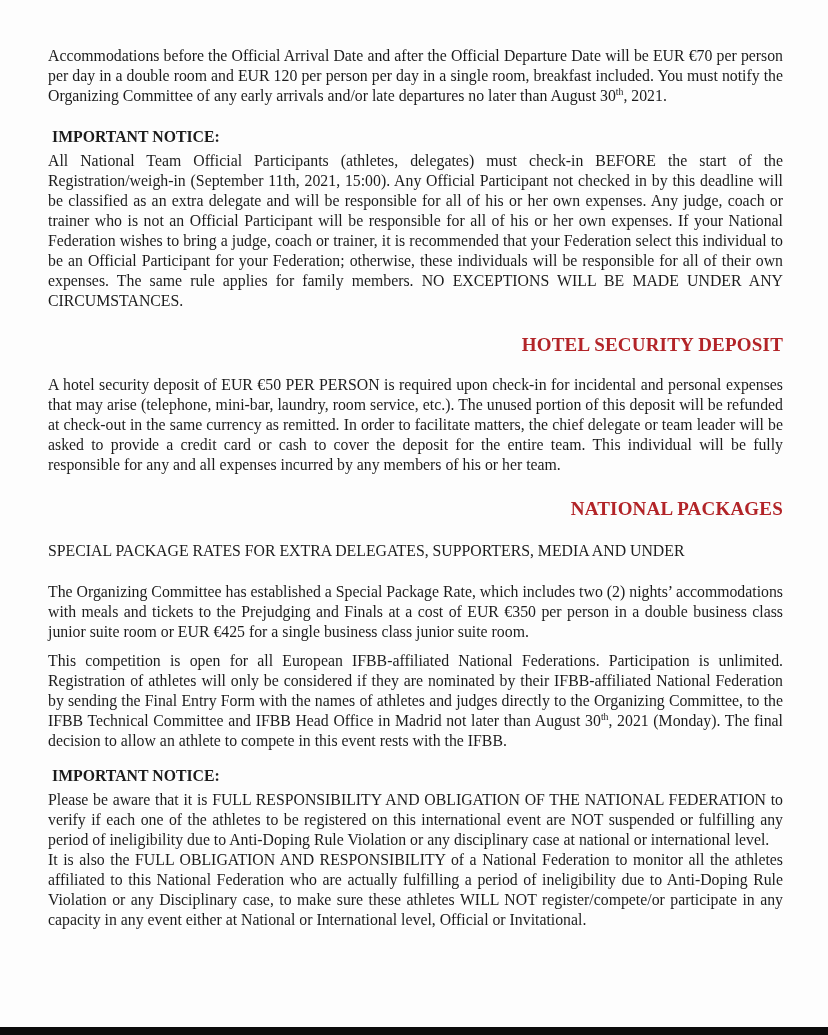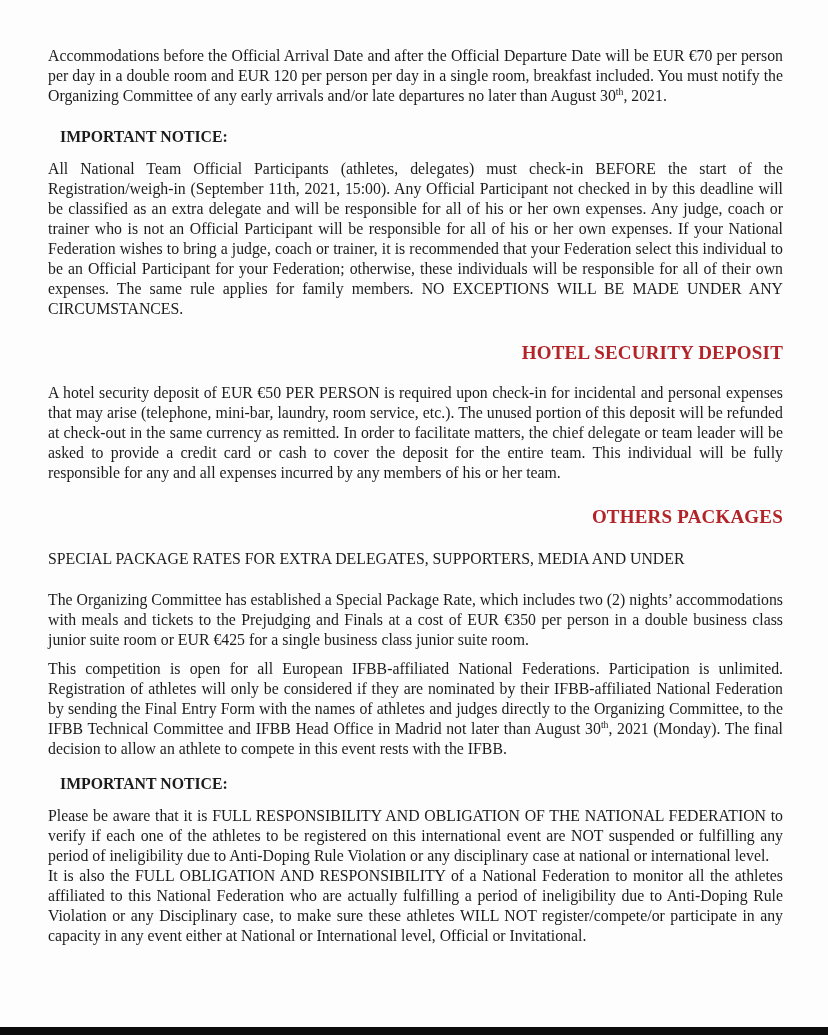--- a/index.html
+++ b/index.html
@@ -26,21 +26,21 @@
   }
   .body-text sup {
     font-size: 0.62em;
     line-height: 0;
     vertical-align: super;
   }
   .notice-label {
     font-size: 15.8px;
     line-height: 20px;
     font-weight: bold;
-    margin: 12px;
+    margin: 4px;
   }
   .red-heading {
     color: #b22428;
     font-size: 19px;
     line-height: 22px;
     font-weight: bold;
     letter-spacing: 0.2px;
     margin: 0;
     text-align: right;
   }
@@ -72,21 +72,21 @@
 
   <div class="notice-block-1">
     <p class="notice-label">IMPORTANT NOTICE:</p>
     <p class="body-text">All National Team Official Participants (athletes, delegates) must check-in BEFORE the start of the Registration/weigh-in (September 11th, 2021, 15:00). Any Official Participant not checked in by this deadline will be classified as an extra delegate and will be responsible for all of his or her own expenses. Any judge, coach or trainer who is not an Official Participant will be responsible for all of his or her own expenses. If your National Federation wishes to bring a judge, coach or trainer, it is recommended that your Federation select this individual to be an Official Participant for your Federation; otherwise, these individuals will be responsible for all of their own expenses. The same rule applies for family members. NO EXCEPTIONS WILL BE MADE UNDER ANY CIRCUMSTANCES.</p>
   </div>
 
   <h2 class="red-heading heading-hotel">HOTEL SECURITY DEPOSIT</h2>
 
   <p class="body-text para-hotel">A hotel security deposit of EUR €50 PER PERSON is required upon check-in for incidental and personal expenses that may arise (telephone, mini-bar, laundry, room service, etc.). The unused portion of this deposit will be refunded at check-out in the same currency as remitted. In order to facilitate matters, the chief delegate or team leader will be asked to provide a credit card or cash to cover the deposit for the entire team. This individual will be fully responsible for any and all expenses incurred by any members of his or her team.</p>
 
-  <h2 class="red-heading heading-special">OTHERS PACKAGES</h2>
+  <h2 class="red-heading heading-special">NATIONAL PACKAGES</h2>
 
   <p class="body-text sub-special">SPECIAL PACKAGE RATES FOR EXTRA DELEGATES, SUPPORTERS, MEDIA AND UNDER</p>
 
   <p class="body-text para-special">The Organizing Committee has established a Special Package Rate, which includes two (2) nights’ accommodations with meals and tickets to the Prejudging and Finals at a cost of EUR €350 per person in a double business class junior suite room or EUR €425 for a single business class junior suite room.</p>
 
 
   <p class="body-text para-participation"><span>This competition is open for all European IFBB-affiliated National Federations. Participation is unlimited. Registration of athletes will only be considered if they are nominated by their IFBB-affiliated National Federation by sending the Final Entry Form with the names of athletes and judges directly to the Organizing Committee, to the IFBB Technical Committee and IFBB Head Office in Madrid not later than August 30</span><sup>th</sup><span>, 2021 (Monday). The final decision to allow an athlete to compete in this event rests with the IFBB.</span></p>
 
   <div>
     <p class="notice-label">IMPORTANT NOTICE:</p>

